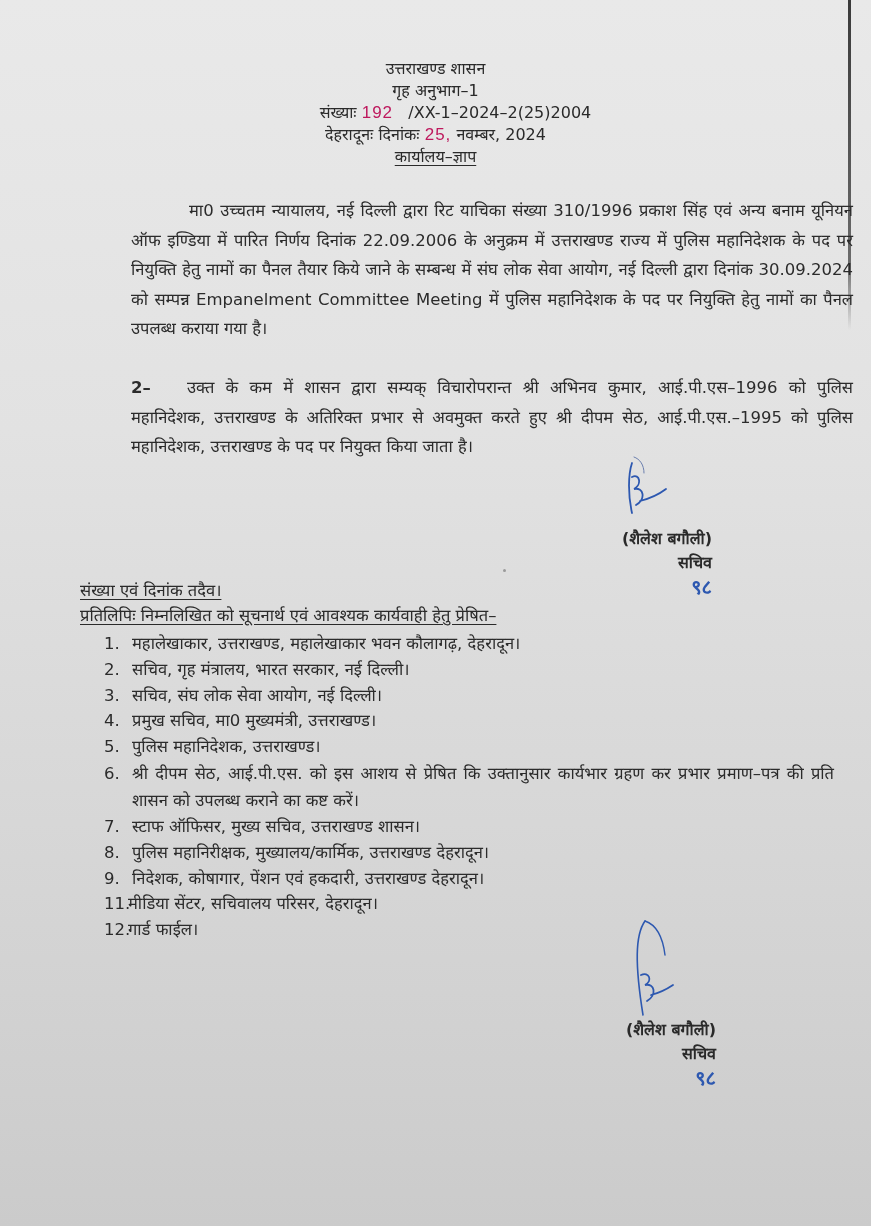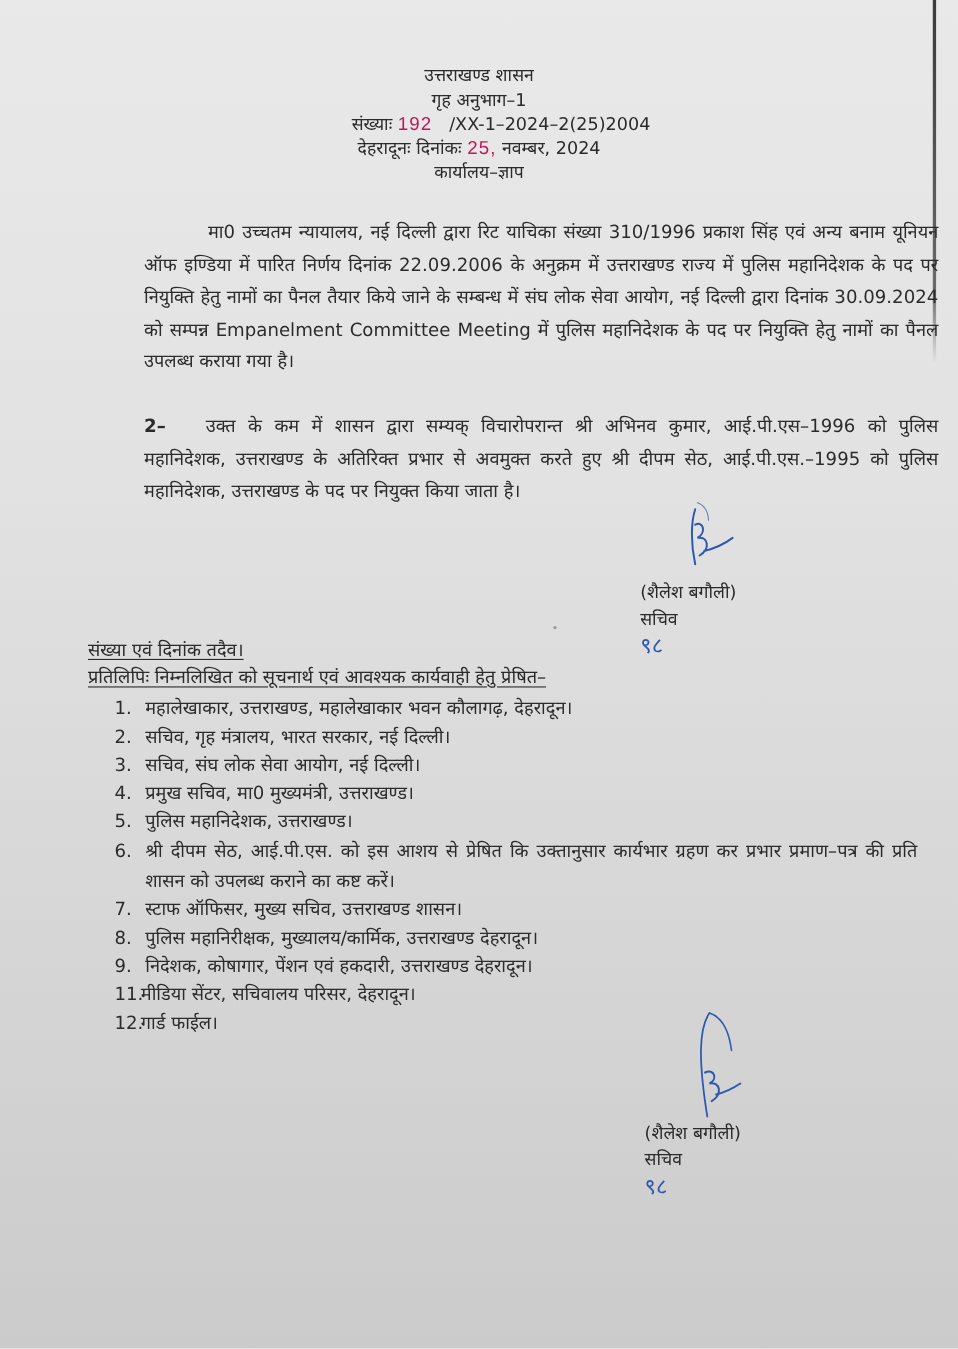--- a/index.html
+++ b/index.html
@@ -40,41 +40,43 @@
     }
     .header .line { display: block; }
     .header .num-line { margin-left: 40px; }
     .header .handwritten {
       color: #be185d;
       font-family: Liberation Sans, sans-serif;
       font-size: 17px;
       letter-spacing: 1px;
     }
     .header .title-underline {
+      text-decoration: underline;
       text-underline-offset: 3px;
     }
     .para {
       position: absolute;
       left: 84px;
       width: 722px;
       font-size: 16.5px;
       line-height: 29.5px;
       text-align: justify;
       color: #2b2b2b;
       margin-left: 47px;
     }
     .para1 { top: 196px; text-indent: 58px; }
     .para2 { top: 373px; }
     .para2 .para-num { display: inline-block; width: 56px; font-weight: bold; }
     .signature-block {
       position: absolute;
-      text-align: left;
+      text-align: right;
       font-size: 16px;
       line-height: 24px;
       color: #2a2a2a;
+      font-weight: bold;
     }
     .sig1 { left: 582px; top: 527px; width: 130px; }
     .sig2 { left: 586px; top: 1018px; width: 130px; }
     .sig-scribble {
       position: absolute;
     }
     .initials {
       color: #2d58b0;
       font-family: "DejaVu Serif", serif;
       font-size: 20px;

